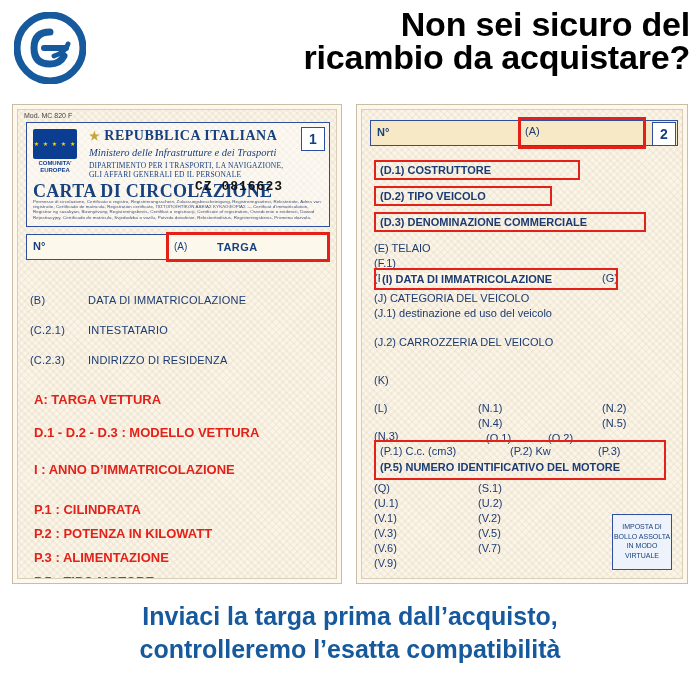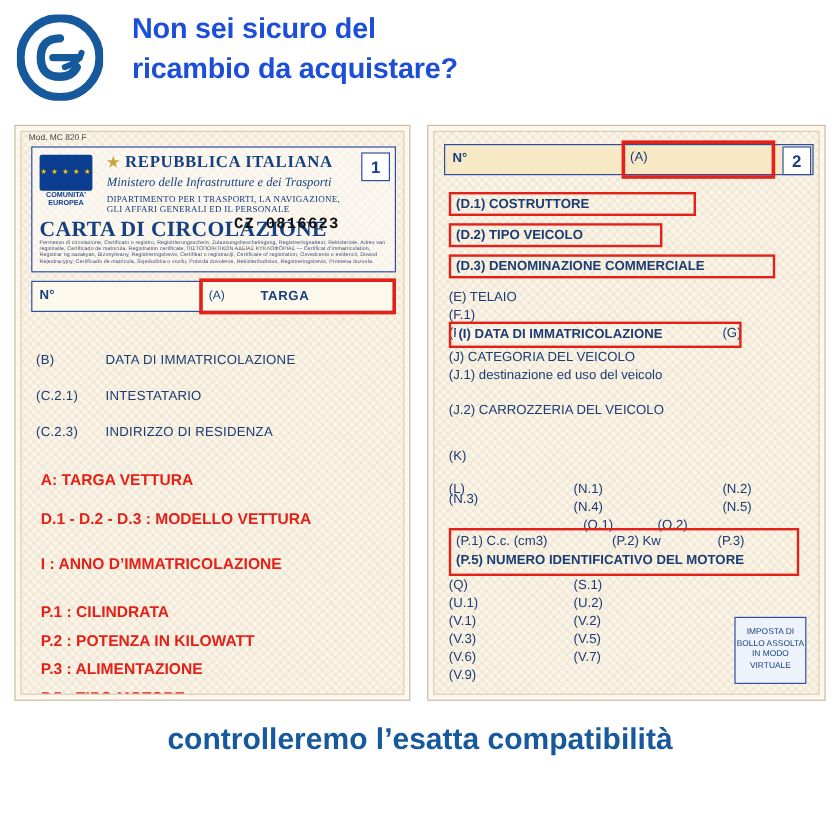--- a/index.html
+++ b/index.html
@@ -12,24 +12,24 @@
   }
   
   #header{
     position:absolute;left:0;top:0;width:700px;height:100px;
   }
   #logo{
     position:absolute;left:14px;top:12px;width:72px;height:72px;
   }
   #headline{
     position:absolute;left:110px;top:8px;width:580px;
-    text-align:left;
-    color:#1d4ed8;
+    text-align:right;
+    color:#000000;
     font-weight:bold;
-    font-size:24px;
+    font-size:34px;
     line-height:33px;
     letter-spacing:-0.2px;
   }
   
   #footer{
     position:absolute;left:0;top:600px;width:700px;
     text-align:center;
     color:#16599c;
     font-weight:bold;
     font-size:25px;
@@ -297,21 +297,21 @@
       </div>
 
       <div class="rln" style="left:4px;top:172px;">(J) CATEGORIA DEL VEICOLO</div>
       <div class="rln" style="left:4px;top:187px;">(J.1) destinazione ed uso del veicolo</div>
       <div class="rln" style="left:4px;top:216px;">(J.2) CARROZZERIA DEL VEICOLO</div>
       <div class="rln" style="left:4px;top:254px;">(K)</div>
 
       <div class="rln" style="left:4px;top:282px;">(L)</div>
       <div class="rln" style="left:108px;top:282px;">(N.1)</div>
       <div class="rln" style="left:232px;top:282px;">(N.2)</div>
-      <div class="rln" style="left:4px;top:290px;">(N.3)</div>
+      <div class="rln" style="left:4px;top:310px;">(N.3)</div>
       <div class="rln" style="left:108px;top:297px;">(N.4)</div>
       <div class="rln" style="left:232px;top:297px;">(N.5)</div>
       <div class="rln" style="left:116px;top:312px;">(O.1)</div>
       <div class="rln" style="left:178px;top:312px;">(O.2)</div>
 
       <div class="redbox" style="left:4px;top:320px;width:292px;height:40px;"></div>
       <div class="rln" style="left:10px;top:325px;">(P.1) C.c. (cm3)</div>
       <div class="rln" style="left:140px;top:325px;">(P.2) Kw</div>
       <div class="rln" style="left:228px;top:325px;">(P.3)</div>
       <div class="rln rln-b" style="left:10px;top:341px;">(P.5) NUMERO IDENTIFICATIVO DEL MOTORE</div>
@@ -327,14 +327,15 @@
       <div class="rln" style="left:4px;top:422px;">(V.6)</div>
       <div class="rln" style="left:108px;top:422px;">(V.7)</div>
       <div class="rln" style="left:4px;top:437px;text-align:center;">(V.9)</div>
 
       <div id="stamp">IMPOSTA DI BOLLO ASSOLTA IN MODO VIRTUALE</div>
     </div>
   </div>
 </div>
 
 <div id="footer">
+  <div>Inviaci la targa prima dall’acquisto,</div>
   <div>controlleremo l’esatta compatibilità</div>
 </div>
 
 </body></html>

